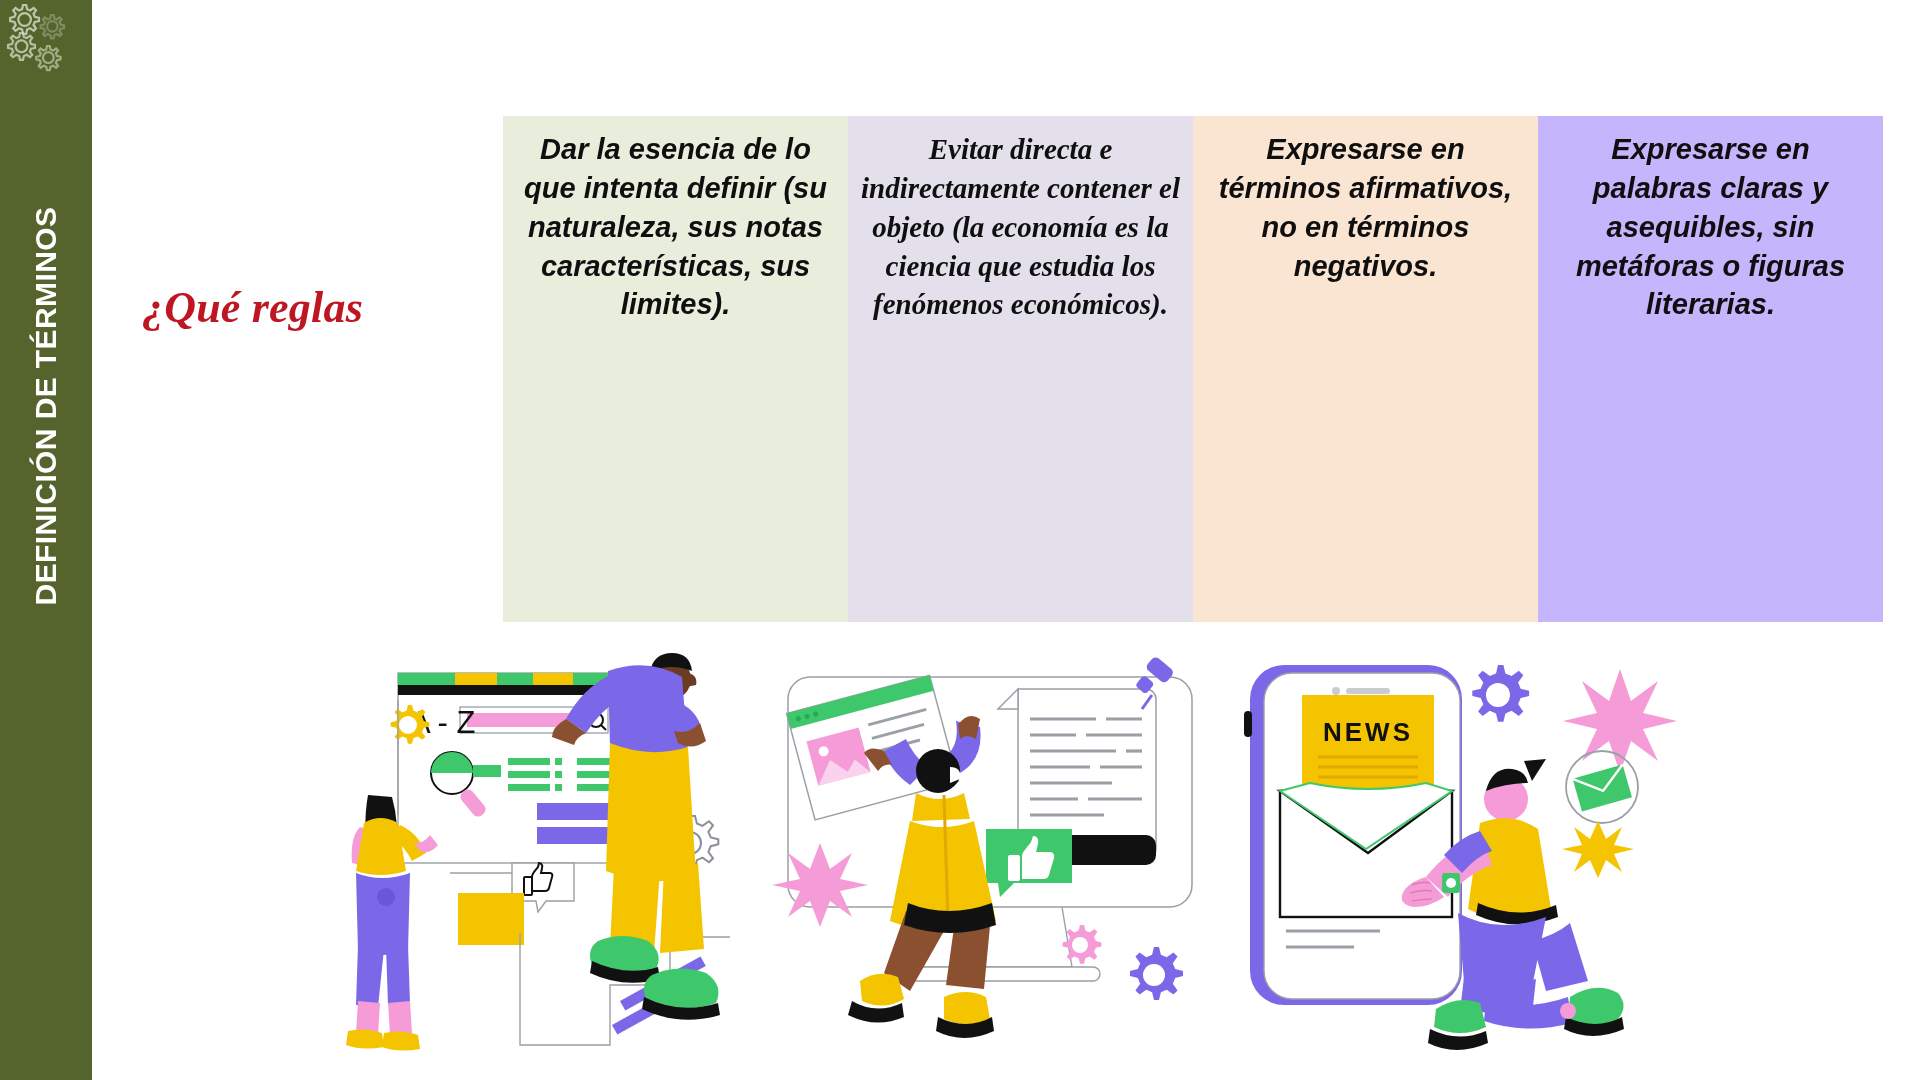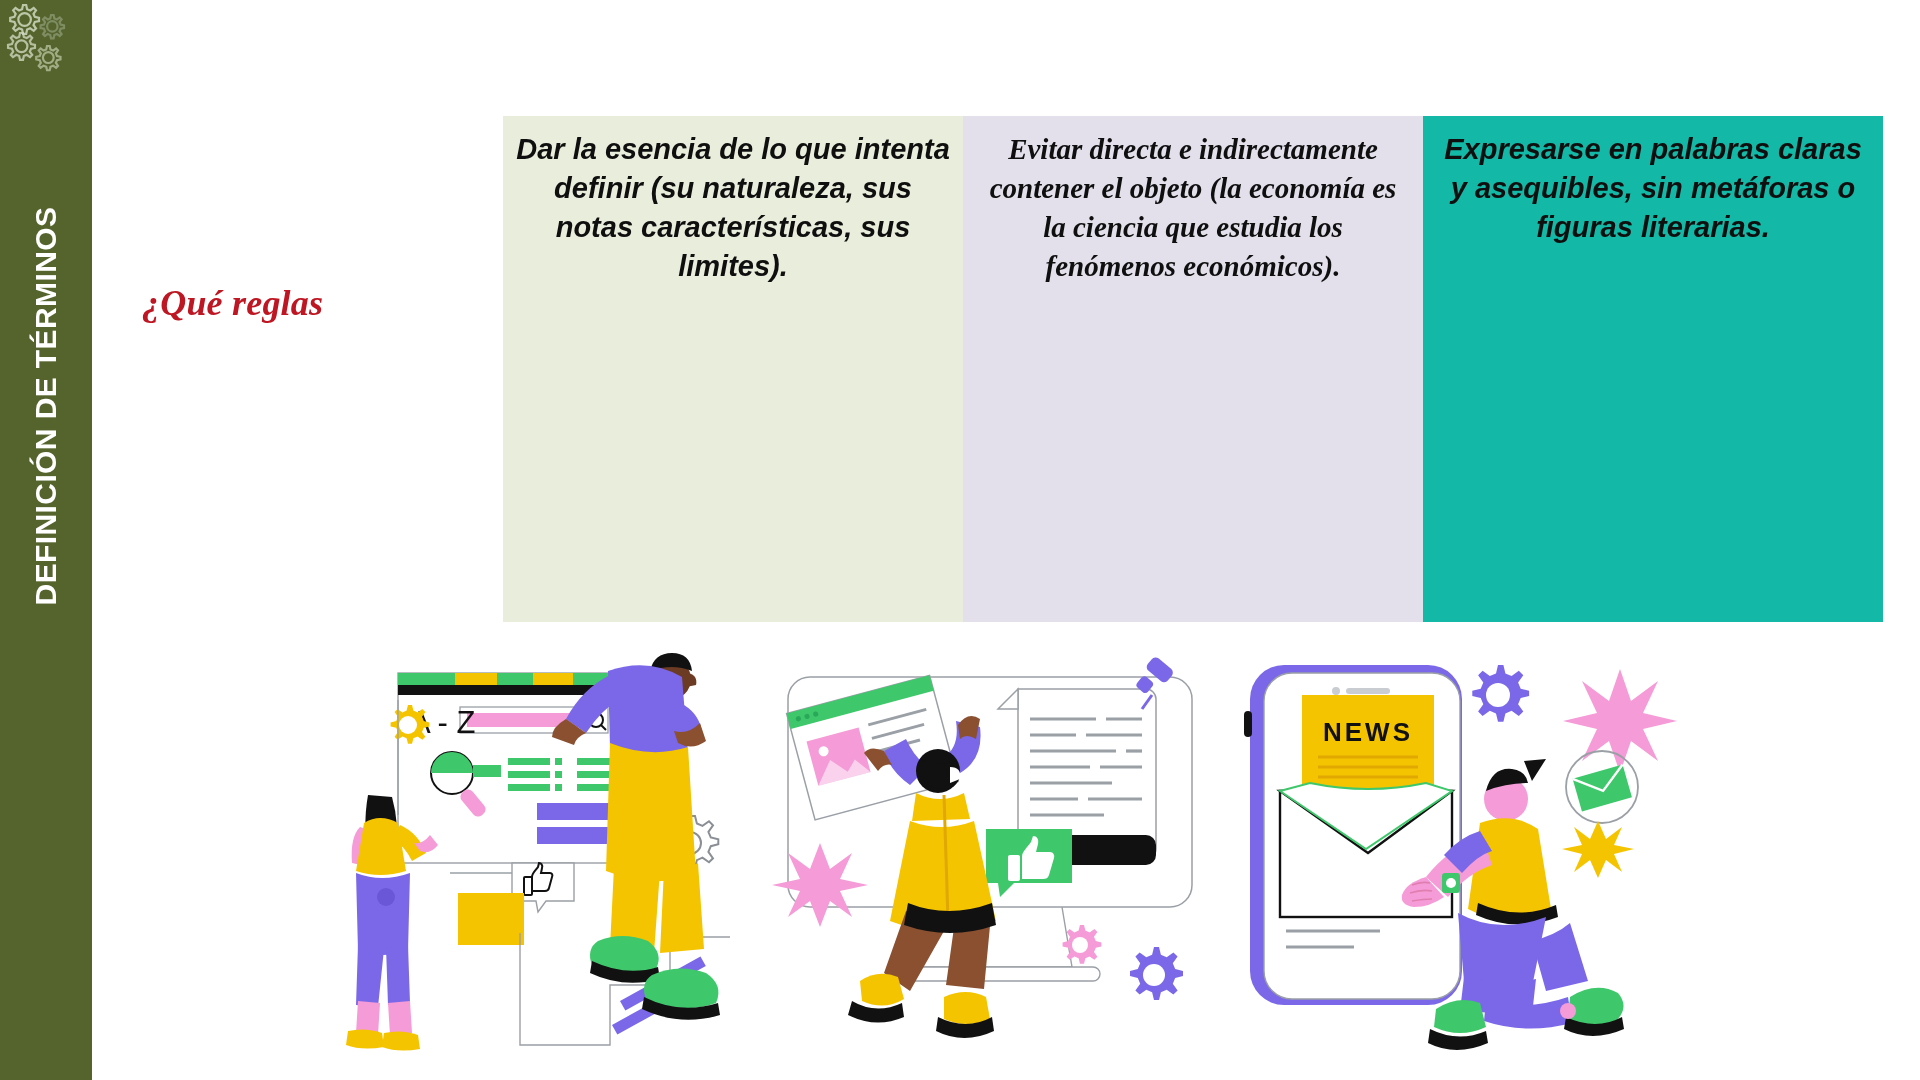--- a/index.html
+++ b/index.html
@@ -56,21 +56,21 @@
   
   #main-title {
     position: absolute;
     left: 142px;
     top: 283px;
     width: 290px;
     color: #BE1622;
     font-family: "Liberation Serif", serif;
     font-style: italic;
     font-weight: bold;
-    font-size: 36px;
+    font-size: 44px;
     line-height: 1.12;
     letter-spacing: 0.2px;
   }
 
   
   #cards {
     position: absolute;
     left: 503px;
     top: 116px;
     width: 1380px;
@@ -140,21 +140,24 @@
   <div>¿Qué reglas</div>
 </div>
 
 <div id="cards">
   <div class="card" style="background: rgb(233, 238, 220); color: rgb(15, 15, 15);">
     <span>Dar la esencia de lo que intenta definir (su naturaleza, sus notas características, sus limites).</span>
   </div>
   <div class="card" style="background: rgb(227, 224, 236); color: rgb(15, 15, 15); font-family: Liberation Serif, serif;">
     <span>Evitar directa e indirectamente contener el objeto (la economía es la ciencia que estudia los fenómenos económicos).</span>
   </div>
-  <div class="card" style="background: #14b8a6; color: rgb(15, 15, 15);">
+  <div class="card" style="background: rgb(250, 229, 211); color: rgb(15, 15, 15);">
+    <span>Expresarse en términos afirmativos, no en términos negativos.</span>
+  </div>
+  <div class="card" style="background: #c4b5fd; color: rgb(15, 15, 15);">
     <span>Expresarse en palabras claras y asequibles, sin metáforas o figuras literarias.</span>
   </div>
 </div>
 
 <div id="illustrations">
 
   <div class="illus">
     <svg width="470" height="420" viewBox="0 0 470 420">
 
       <rect x="108" y="28" width="225" height="190" fill="#ffffff" stroke="#9aa0a6" stroke-width="1.4"></rect>

